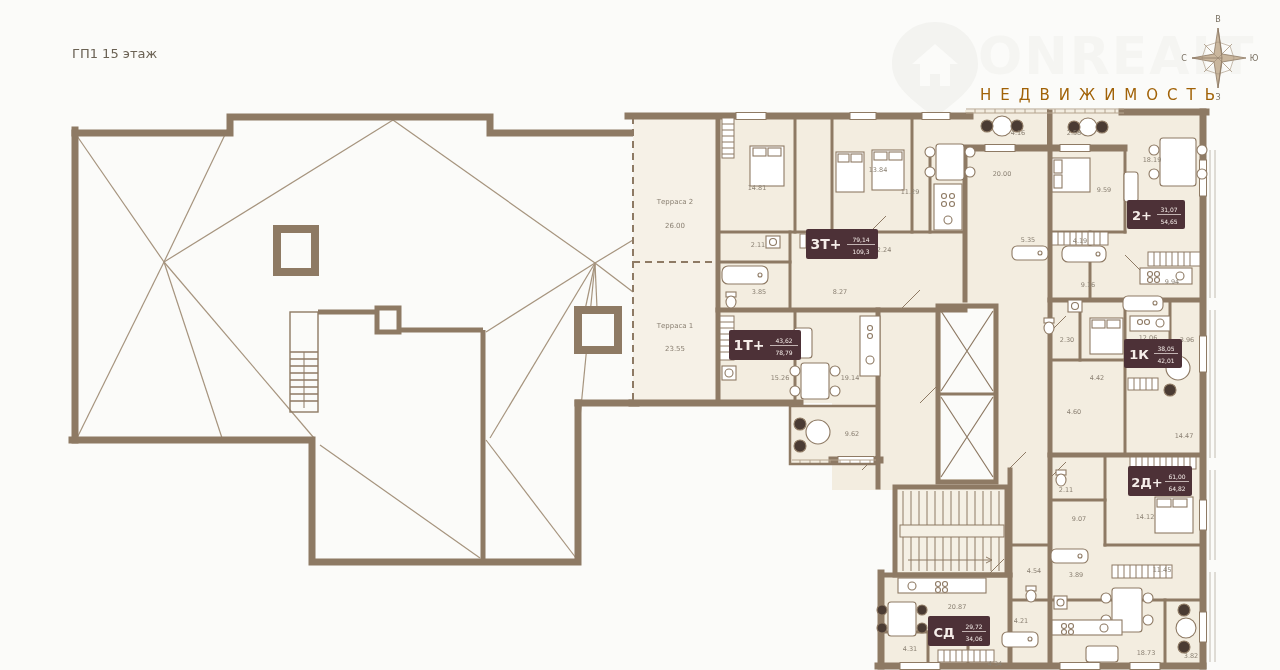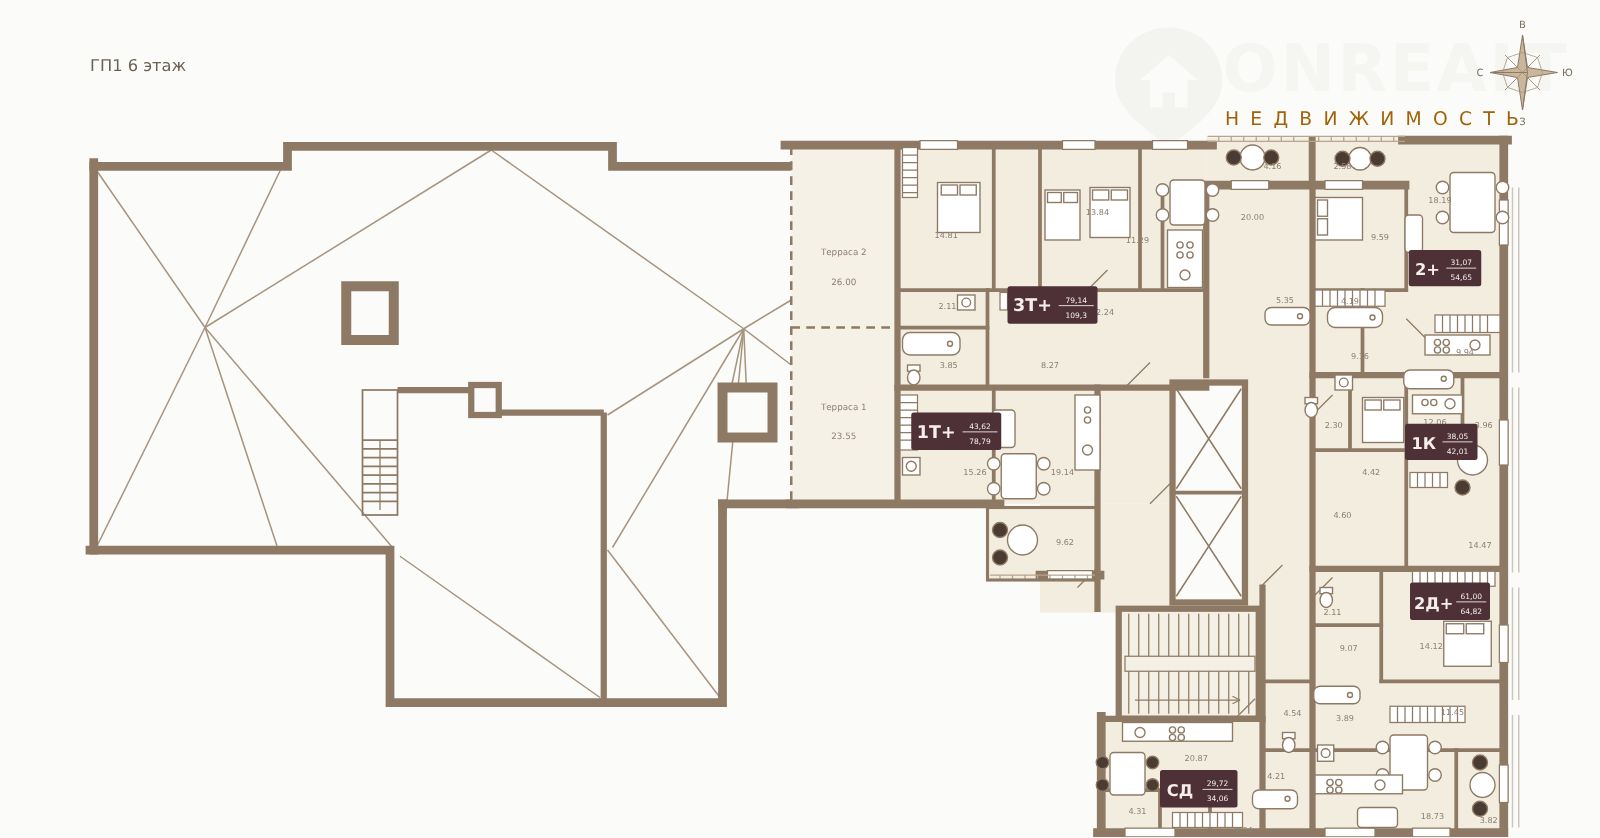--- a/index.html
+++ b/index.html
@@ -10,21 +10,21 @@
   #watermark{position:absolute;left:880px;top:8px;width:380px;height:110px;pointer-events:none;}
   .wm-brand{position:absolute;left:98px;top:18px;font-size:52px;font-weight:800;
             letter-spacing:2px;color:#f5f5f2;}
   .wm-sub{position:absolute;left:100px;top:78px;font-size:15px;letter-spacing:9px;color:#a16207;}
 </style>
 </head>
 <body>
 
 <div id="stage">
 
-  <div id="floor-title">ГП1 6 этаж</div>
+  <div id="floor-title">ГП1 15 этаж</div>
 
   <div id="watermark">
     <svg width="110" height="110" style="position:absolute;left:0;top:6px">
       <path d="M55,8 C30,8 12,27 12,50 C12,74 36,88 55,104 C74,88 98,74 98,50 C98,27 80,8 55,8 Z" fill="#f3f3f0"></path>
       <path d="M55,30 L32,50 H40 V72 H70 V50 H78 Z M50,60 h10 v12 h-10 Z" fill="#fbfbf9"></path>
     </svg>
     <div class="wm-brand">ONREALT</div>
     <div class="wm-sub">НЕДВИЖИМОСТЬ</div>
   </div>
 

